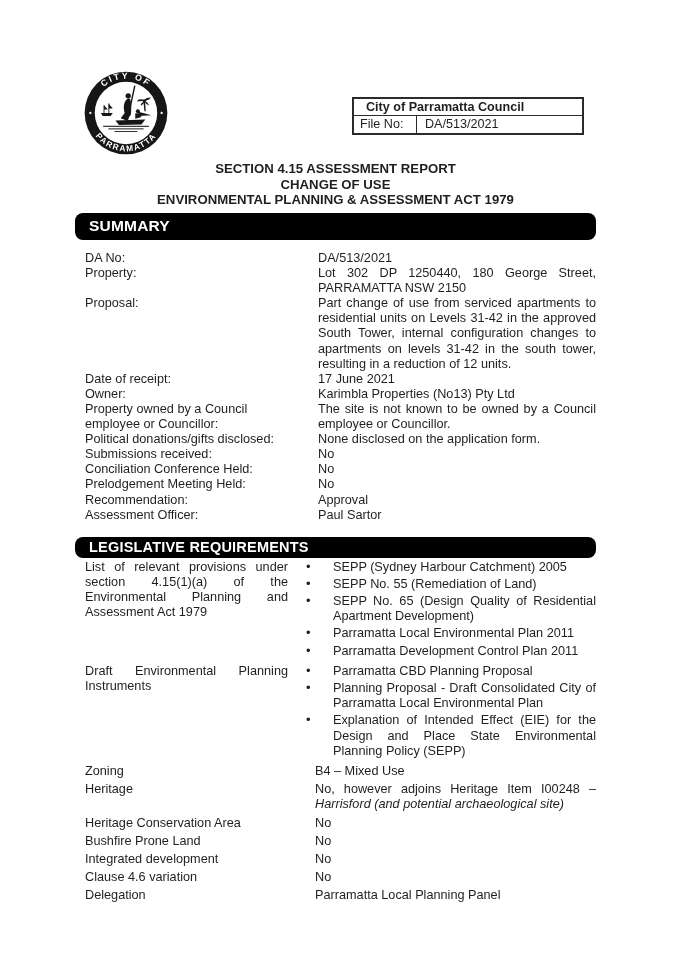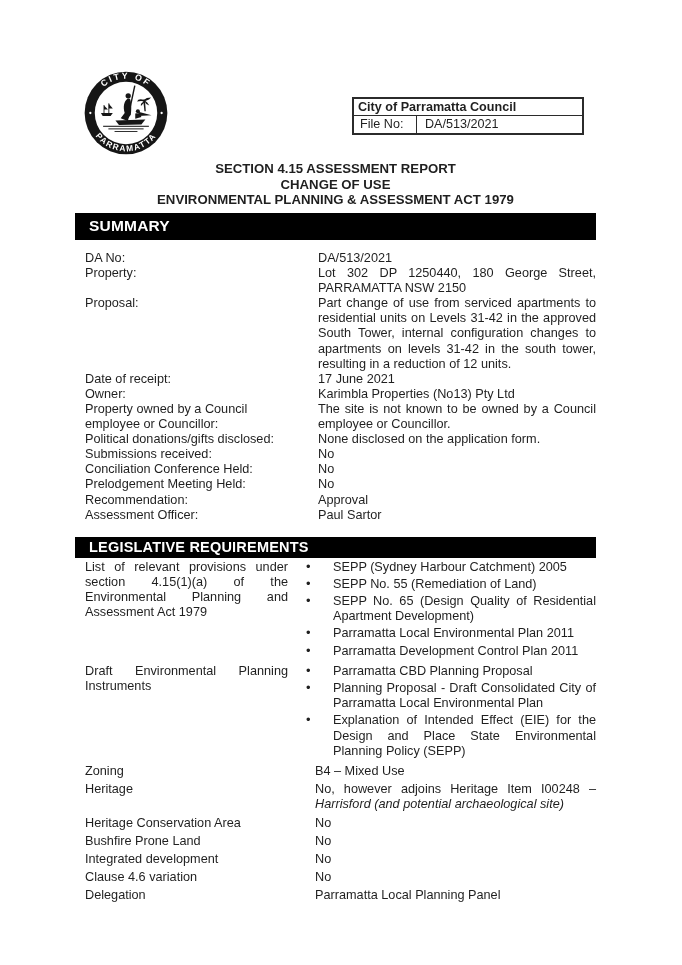--- a/index.html
+++ b/index.html
@@ -14,37 +14,37 @@
 
   
   .logo { position:absolute; left:82px; top:69px; width:88px; height:88px; }
 
   
   .hdrbox {
     position:absolute; left:352px; top:97px; width:232px;
     border:2px solid #2b2b2b; font-size:12.6px; background:#fff;
   }
   .hdrbox .r1 {
-    font-weight:bold; padding:1px 4px; height:17px; line-height:15px;
+    font-weight:bold; padding:1px 12px; height:17px; line-height:15px;
     border-bottom:1.5px solid #2b2b2b; white-space:nowrap;
   }
   .hdrbox .r2 { display:flex; height:17px; line-height:15px;align-items:center; }
   .hdrbox .fileL { width:63px; padding:1px 6px; border-right:1.5px solid #2b2b2b; }
   .hdrbox .fileV { padding:1px 8px; white-space:nowrap; }
 
   
   .titleblock {
     position:absolute; left:80px; top:161px; width:511px;
     text-align:center; font-weight:bold; font-size:13.2px; line-height:15.5px;
   }
 
   
   .bar {
     position:absolute; left:75px; width:521px; background:#000000; color:#ffffff;
-    font-weight:bold; padding-left:14px; letter-spacing:0.2px;
+    font-weight:bold; padding-left:14px; letter-spacing:0.2px;border-radius:8px;
   }
   .bar.summary { top:213px; height:27px; font-size:15.5px; line-height:26px; }
   .bar.leg     { top:537px; height:21px; font-size:14.5px; line-height:20px; }
 
   
   .stable { position:absolute; left:85px; top:251px; width:511px; font-size:12.7px; line-height:15.1px; }
   .srow { display:flex; align-items:flex-start; }
   .srow .lab { width:233px; padding-right:17px; }
   .srow .val { width:278px; text-align:justify; }
 

